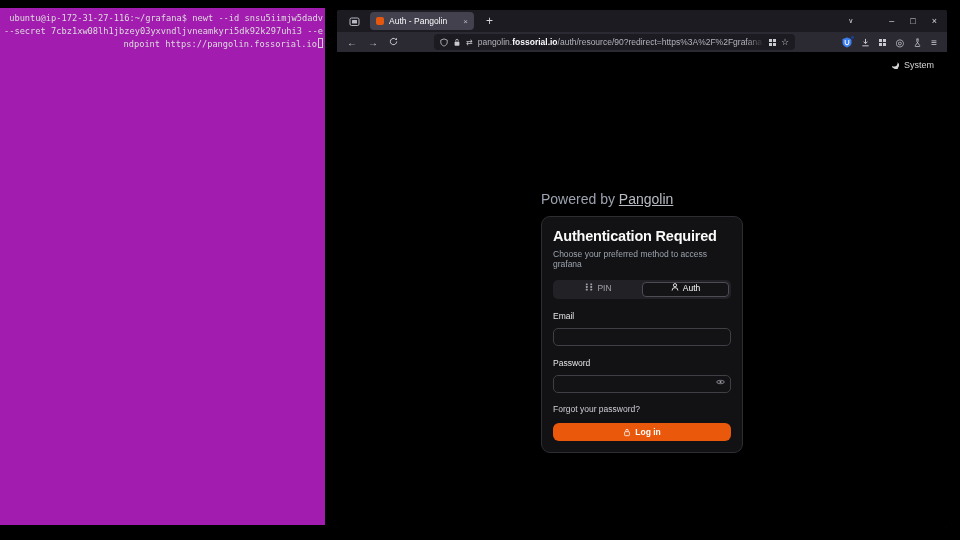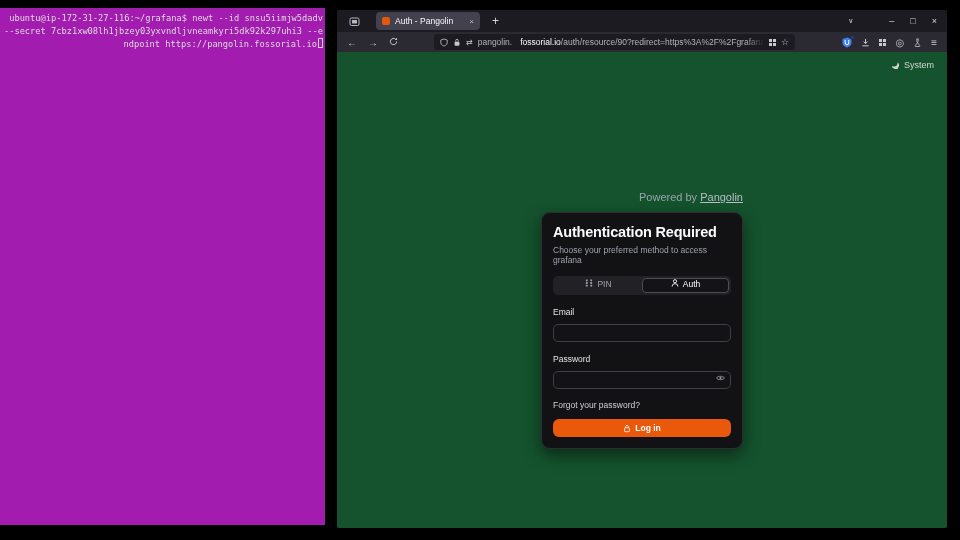--- a/index.html
+++ b/index.html
@@ -14,56 +14,56 @@
   .tline { white-space:pre; overflow:hidden; }
   .cursor { display:inline-block; width:5px; height:10px; border:1px solid #d0d0d0;
             vertical-align:-1px; margin-left:1px; }
 
   
   .browser { position:absolute; left:337px; top:10px; width:610px; height:518px;
              background:#161616; border-radius:2px; overflow:hidden; }
 
   .tabbar { height:22px; background:#1c1b22; display:flex; align-items:center; }
   .ffview { margin-left:12px; color:#b9b9c1; display:flex; }
-  .tab { margin-left:16px; width:104px; height:18px; background:#42414d; border-radius:4px;
+  .tab { margin-left:10px; width:104px; height:18px; background:#42414d; border-radius:4px;
          display:flex; align-items:center; padding:0 6px; gap:5px; }
   .favicon { width:8px; height:8px; border-radius:2px; background:#e4570e; flex:none; }
   .tab-title { color:#fbfbfe; font-size:8.5px; flex:1; white-space:nowrap; overflow:hidden; }
   .tab-x { color:#b9b9c1; font-size:8px; }
   .newtab { margin-left:12px; color:#d8d8da; font-size:12px; line-height:12px; }
   .tb-spacer { flex:1; }
   .win-ctl { display:flex; align-items:center; gap:16px; margin-right:10px; color:#d8d8da; }
   .win-ctl .chev { font-size:7px; margin-right:20px; }
   .win-ctl span { font-size:9px; }
 
   .toolbar { height:20px; background:#2b2a33; position:relative; display:flex; align-items:center; }
   .nav { display:flex; gap:11px; margin-left:10px; color:#c9c9d1; font-size:10px; align-items:center; }
   .urlbar { position:absolute; left:97px; top:2px; width:361px; height:16px; background:#1c1b22;
             border-radius:4px; display:flex; align-items:center; padding:0 6px; gap:5px; }
   .url-text { flex:1; font-size:8.5px; white-space:nowrap; overflow:hidden; position:relative; color:#b3b3bc; }
   .url-text::after { content:""; position:absolute; right:0; top:0; bottom:0; width:18px;
                      background:linear-gradient(to right, rgba(28,27,34,0), #1c1b22); }
-  .url-domain { color:#fbfbfe; font-weight:normal;margin-left:8px; }
+  .url-domain { color:#fbfbfe; font-weight:bold; }
   .sq4 { display:grid; grid-template-columns:3px 3px; grid-gap:1px; flex:none; }
   .sq4 i { width:3px; height:3px; background:#c9c9d1; display:block; }
   .star { color:#c9c9d1; font-size:9px; flex:none; }
   .tool-icons { display:flex; align-items:center; gap:9px; margin-left:auto; margin-right:10px; color:#c9c9d1; }
   .ext-badge { position:relative; display:flex; }
   .badge { position:absolute; right:-3px; top:-2px; width:5px; height:5px; border-radius:50%;
            background:#1b3f8f; border:1px solid #2b2a33; }
   .menu-g { font-size:10px; }
 
   
-  .content { position:relative; height:476px; background:#14532d; }
+  .content { position:relative; height:476px; background:#000000; }
   .theme-toggle { position:absolute; top:8px; right:13px; display:flex; align-items:center; gap:5px;
                   color:#d4d4d4; font-size:9px; }
   .moon { width:7px; height:7px; border-radius:50%; box-shadow:inset -2px -2px 0 0 #d4d4d4; transform:rotate(15deg); }
 
   .auth-col { position:absolute; left:50%; transform:translateX(-50%); top:139px; width:202px; }
-  .powered { text-align:right; font-size:11px; color:#9ca3af; margin-bottom:9px; }
+  .powered { text-align:left; font-size:14px; color:#9ca3af; margin-bottom:9px; }
   .powered a { color:#b8bcc4; text-decoration:underline; }
 
   .card { background:#121214; border:1px solid #2d2d32; border-radius:9px; padding:11px;
           box-shadow:0 6px 16px rgba(0,0,0,.5); }
   .card-title { font-size:14.5px; font-weight:bold; color:#fafafa; letter-spacing:-.2px; }
   .card-sub { font-size:8.5px; color:#9ca3af; margin-top:5px; }
 
   .tabs { margin-top:11px; background:#222226; border-radius:5px; padding:2px; display:flex; height:19px; }
   .tabseg { flex:1; display:flex; align-items:flex-start; justify-content:center; gap:4px;
             font-size:8.5px; color:#a1a1aa; border-radius:4px; border:1px solid transparent; }

